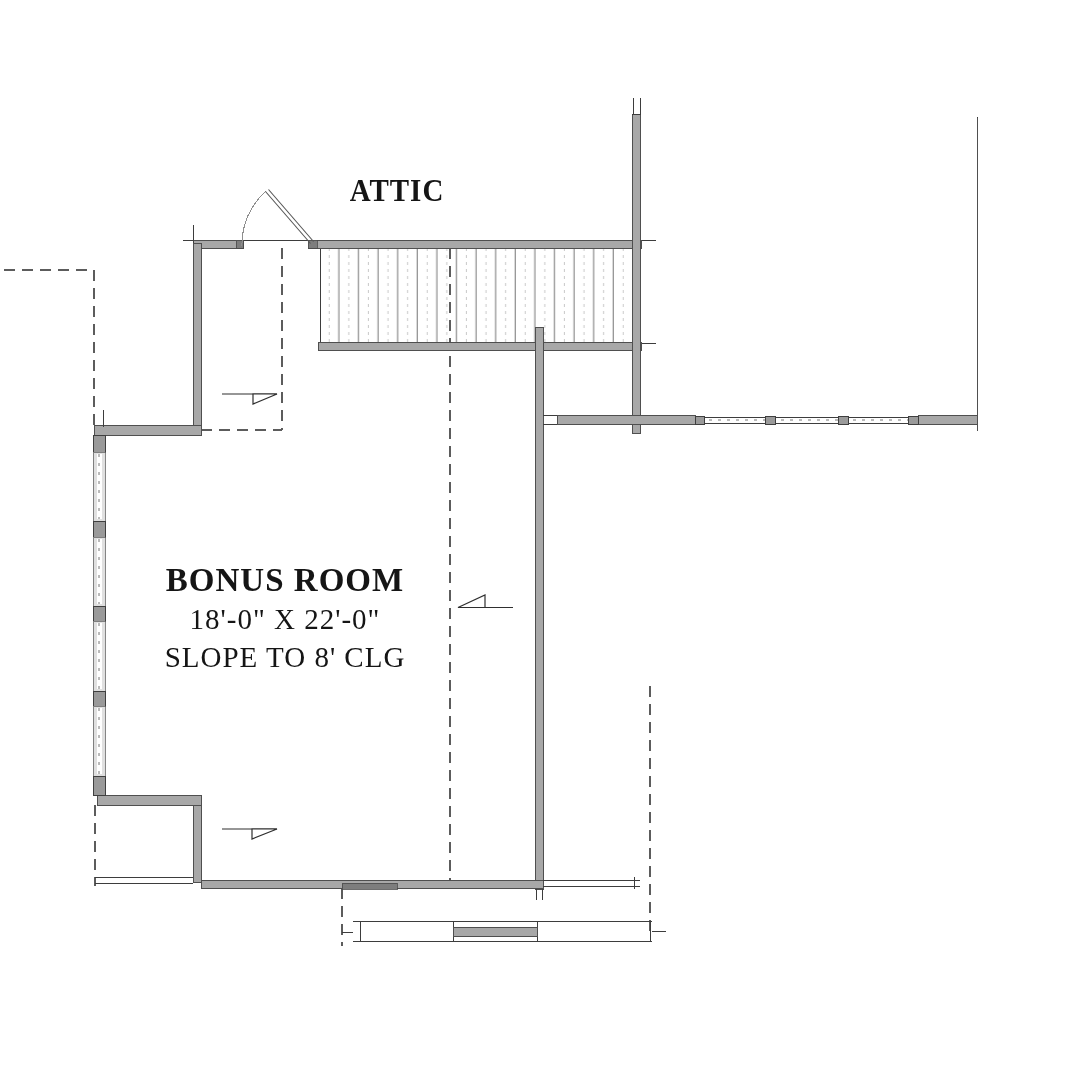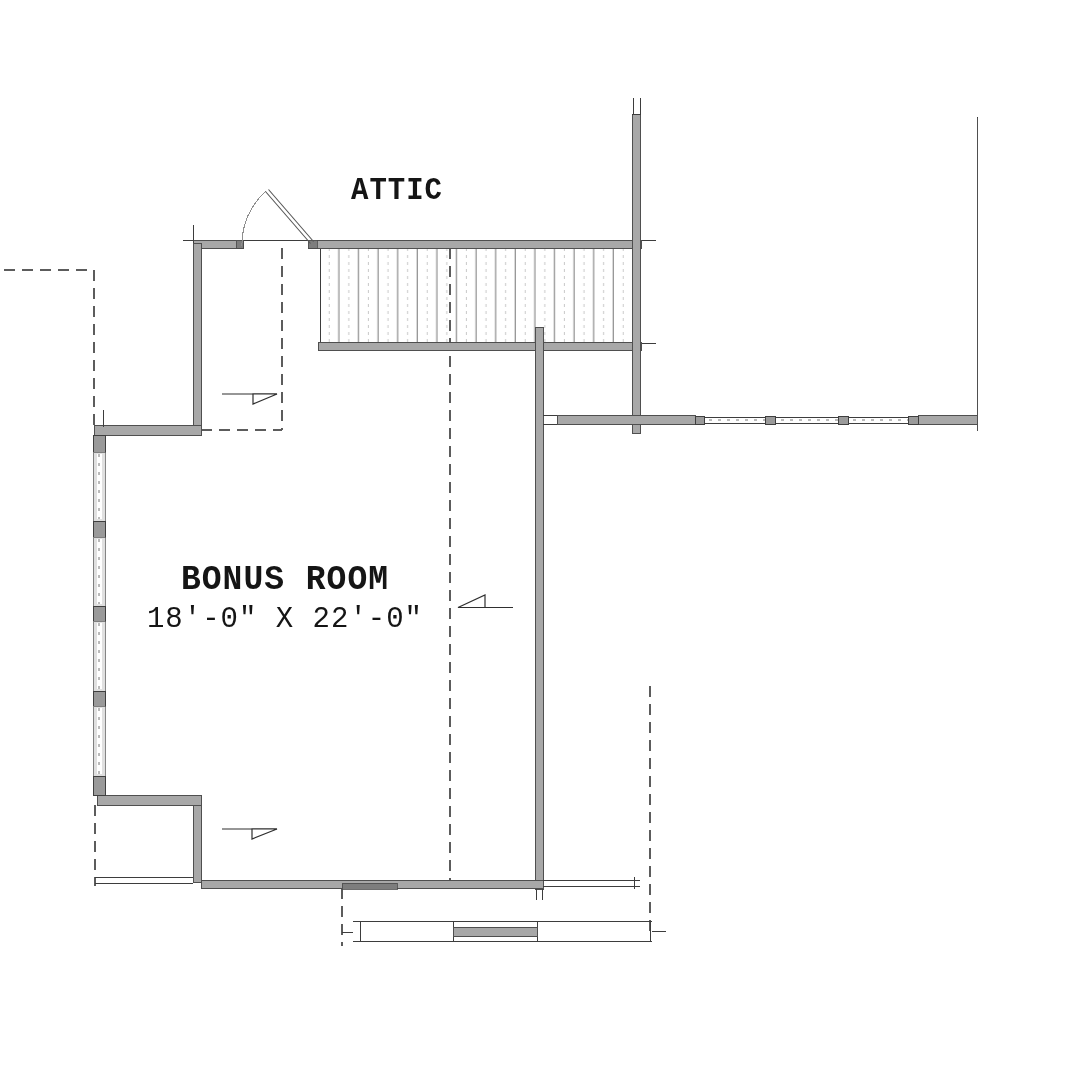--- a/index.html
+++ b/index.html
@@ -2,21 +2,21 @@
 <html style="--background: #ffffff; --wall_fill: #a8a8a8; --wall_edge: #4f4f4f; --line: #3d3d3d; --dash: #5c5c5c; --tread: #8c8c8c; --tread_light: #c9c9c9; --glass: #e0e0e0; --text: #151515;"><head>
 <meta charset="utf-8">
 <style>
   :root{
     --background:#ffffff; --wall_fill:#a8a8a8; --wall_edge:#4f4f4f;
     --line:#3d3d3d; --dash:#5c5c5c; --tread:#8c8c8c; --tread_light:#c9c9c9;
     --glass:#e0e0e0; --text:#151515;
   }
   html,body{margin:0;padding:0;background:#fff;}
   #canvas{position:relative;width:978px;height:1070px;background:var(--background);overflow:hidden;
-          font-family:Liberation Mono, monospace;}
+          font-family:Liberation Serif, serif;}
   #plan-svg{position:absolute;left:0;top:0;}
   .wall{fill:var(--wall_fill);stroke:var(--wall_edge);stroke-width:1;shape-rendering:crispEdges;}
   .wall-dark{fill:#7d7d7d;stroke:#4a4a4a;stroke-width:.8;shape-rendering:crispEdges;}
   .post{fill:#9a9a9a;stroke:#3f3f3f;stroke-width:1;shape-rendering:crispEdges;}
   .pane{fill:var(--glass);stroke:#666;stroke-width:.8;shape-rendering:crispEdges;}
   .pane-core{fill:#ffffff;stroke:none;shape-rendering:crispEdges;}
   .pane-center{stroke:#777;stroke-width:1;stroke-dasharray:3 6;fill:none;}
   .thin{stroke:var(--line);stroke-width:1;fill:none;shape-rendering:crispEdges;}
   .thin-lt{stroke:#8f8f8f;stroke-width:1;fill:none;shape-rendering:crispEdges;}
   .dash{stroke:var(--dash);stroke-width:1.2;fill:none;stroke-dasharray:11 7;shape-rendering:crispEdges;}
@@ -182,13 +182,14 @@
       <line class="thin" x1="650" y1="921" x2="650" y2="941"></line>
       <line class="thin" x1="342" y1="932" x2="353" y2="932"></line>
       <line class="thin" x1="652" y1="931" x2="666" y2="931"></line>
       <rect class="wall" x="453" y="927" width="84" height="9"></rect>
     </g>
   </svg>
 
   <div class="label" id="attic-label">ATTIC</div>
   <div class="label" id="bonus-name">BONUS ROOM</div>
   <div class="label" id="bonus-dim">18'-0" X 22'-0"</div>
+  <div class="label" id="bonus-clg">SLOPE TO 8' CLG</div>
 </div>
 
 </body></html>

